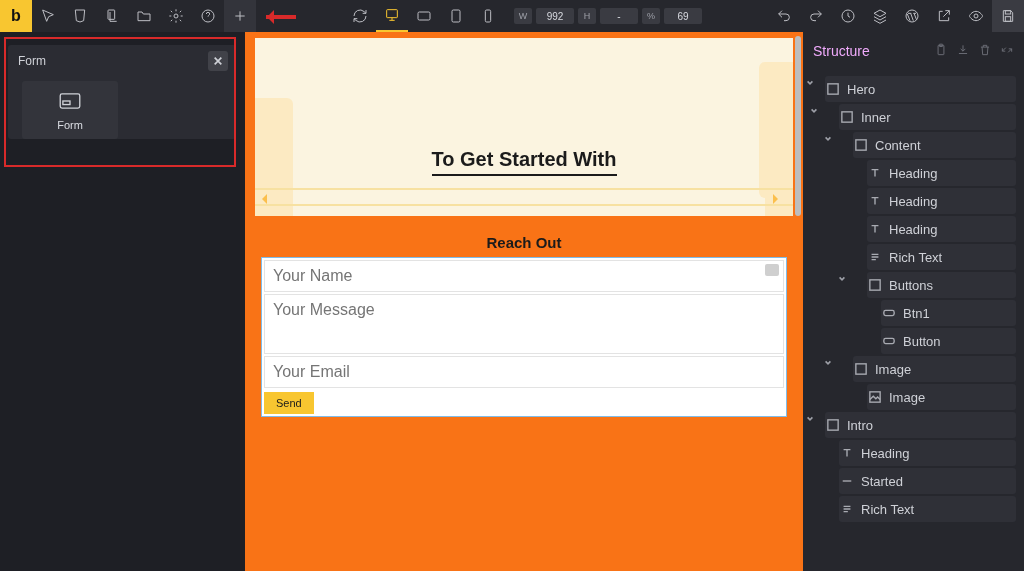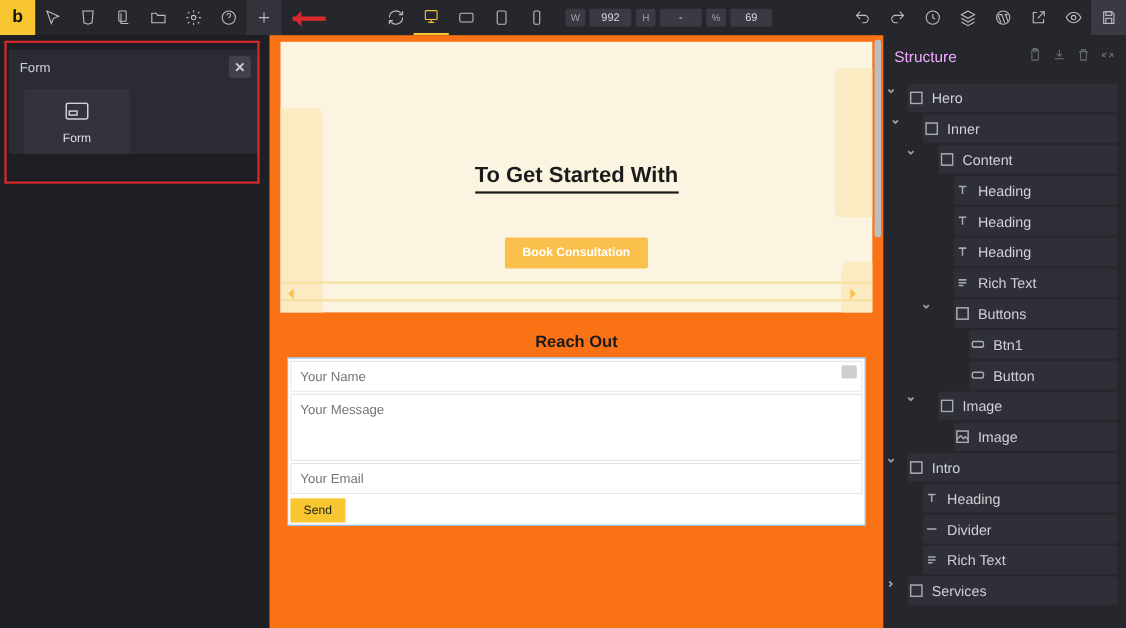--- a/index.html
+++ b/index.html
@@ -49,21 +49,21 @@
   .hero .line-a { bottom: 26px; }
   .hero .line-b { bottom: 10px; }
   .hero .tri { position: absolute; width: 0; height: 0; border: 5px solid transparent; }
   .hero .tri-l { left: 2px; bottom: 12px; border-right-color: #fbbf4c; }
   .hero .tri-r { right: 10px; bottom: 12px; border-left-color: #fbbf4c; }
 
   .reach { margin: 18px 10px 0; text-align: center; }
   .reach h3 { font-size: 15px; font-weight: 700; color: #1b1b1b; }
   .form-block { margin: 6px 6px 0; border: 1px solid #7fbce9; background: #fff; padding: 0; text-align: left; }
   .form-block .row { position: relative; border: 1px solid #e3e3e3; margin: 2px; }
-  .form-block input, .form-block textarea { width: 100%; border: none; outline: none; font-size: 12px; color: #666; padding: 6px 8px; background: #fff; font-family: inherit; }
+  .form-block input, .form-block textarea { width: 100%; border: none; outline: none; font-size: 16px; color: #666; padding: 6px 8px; background: #fff; font-family: inherit; }
   .form-block textarea { height: 54px; resize: none; }
   .form-block .kb { position: absolute; right: 4px; top: 3px; width: 14px; height: 12px; background: #cfcfcf; border-radius: 2px; }
   .send-btn { margin: 2px; display: inline-block; background: #f8c630; color: #1b1b1b; font-size: 11px; font-weight: 500; padding: 5px 12px; cursor: pointer; border: none; }
 
   
   .structure { flex: 1; background: #26272d; display: flex; flex-direction: column; font-size: 12px; }
   .str-head { height: 38px; display: flex; align-items: center; padding: 0 10px; justify-content: space-between; }
   .str-head .title { font-weight: 400; color: #f0abfc; font-size: 14px; }
   .str-head .actions { display: flex; gap: 8px; }
   .str-head .actions svg { width: 14px; height: 14px; stroke: #6e7078; fill: none; stroke-width: 1.6; }
@@ -228,21 +228,20 @@
       </div>
     </div>
   </div>
 
   <div class="canvas">
     <div class="hero">
       <div class="ghost-left"></div>
       <div class="ghost-right-top"></div>
       <div class="ghost-right"></div>
       <h2 class="first">To Get Started With</h2><br>
-      <div><span class="cta">Book Consultation</span></div>
       <div class="section-lines line-a"></div>
       <div class="section-lines line-b"></div>
       <div class="tri tri-l"></div>
       <div class="tri tri-r"></div>
     </div>
 
     <div class="reach" style="position:relative">
       <h3>Reach Out</h3>
 
       <div class="form-block">
@@ -431,39 +430,31 @@
             </svg>
           </span>
           <span class="lbl">Heading</span>
         </div>
       <div class="node" style="margin-left:28px">
           <span class="ico">
             <svg viewBox="0 0 14 14">
               <path d="M2 7h10"></path>
             </svg>
           </span>
-          <span class="lbl">Divider</span>
+          <span class="lbl">Started</span>
         </div>
       <div class="node" style="margin-left:28px">
           <span class="ico">
             <svg viewBox="0 0 14 14">
               <path d="M3 4h8M3 7h8M3 10h5"></path>
             </svg>
           </span>
           <span class="lbl">Rich Text</span>
         </div>
 
       <div class="chev-float" style="left:0; top:448px">
           <svg viewBox="0 0 10 10">
             <path d="M3 2l3 3-3 3"></path>
           </svg>
-        </div>
-      <div class="node ind-1">
-          <span class="ico">
-            <svg viewBox="0 0 14 14">
-              <rect x="1" y="1" width="12" height="12"></rect>
-            </svg>
-          </span>
-          <span class="lbl">Services</span>
         </div>
     </div>
   </div>
 </div>
 
 </body></html>

